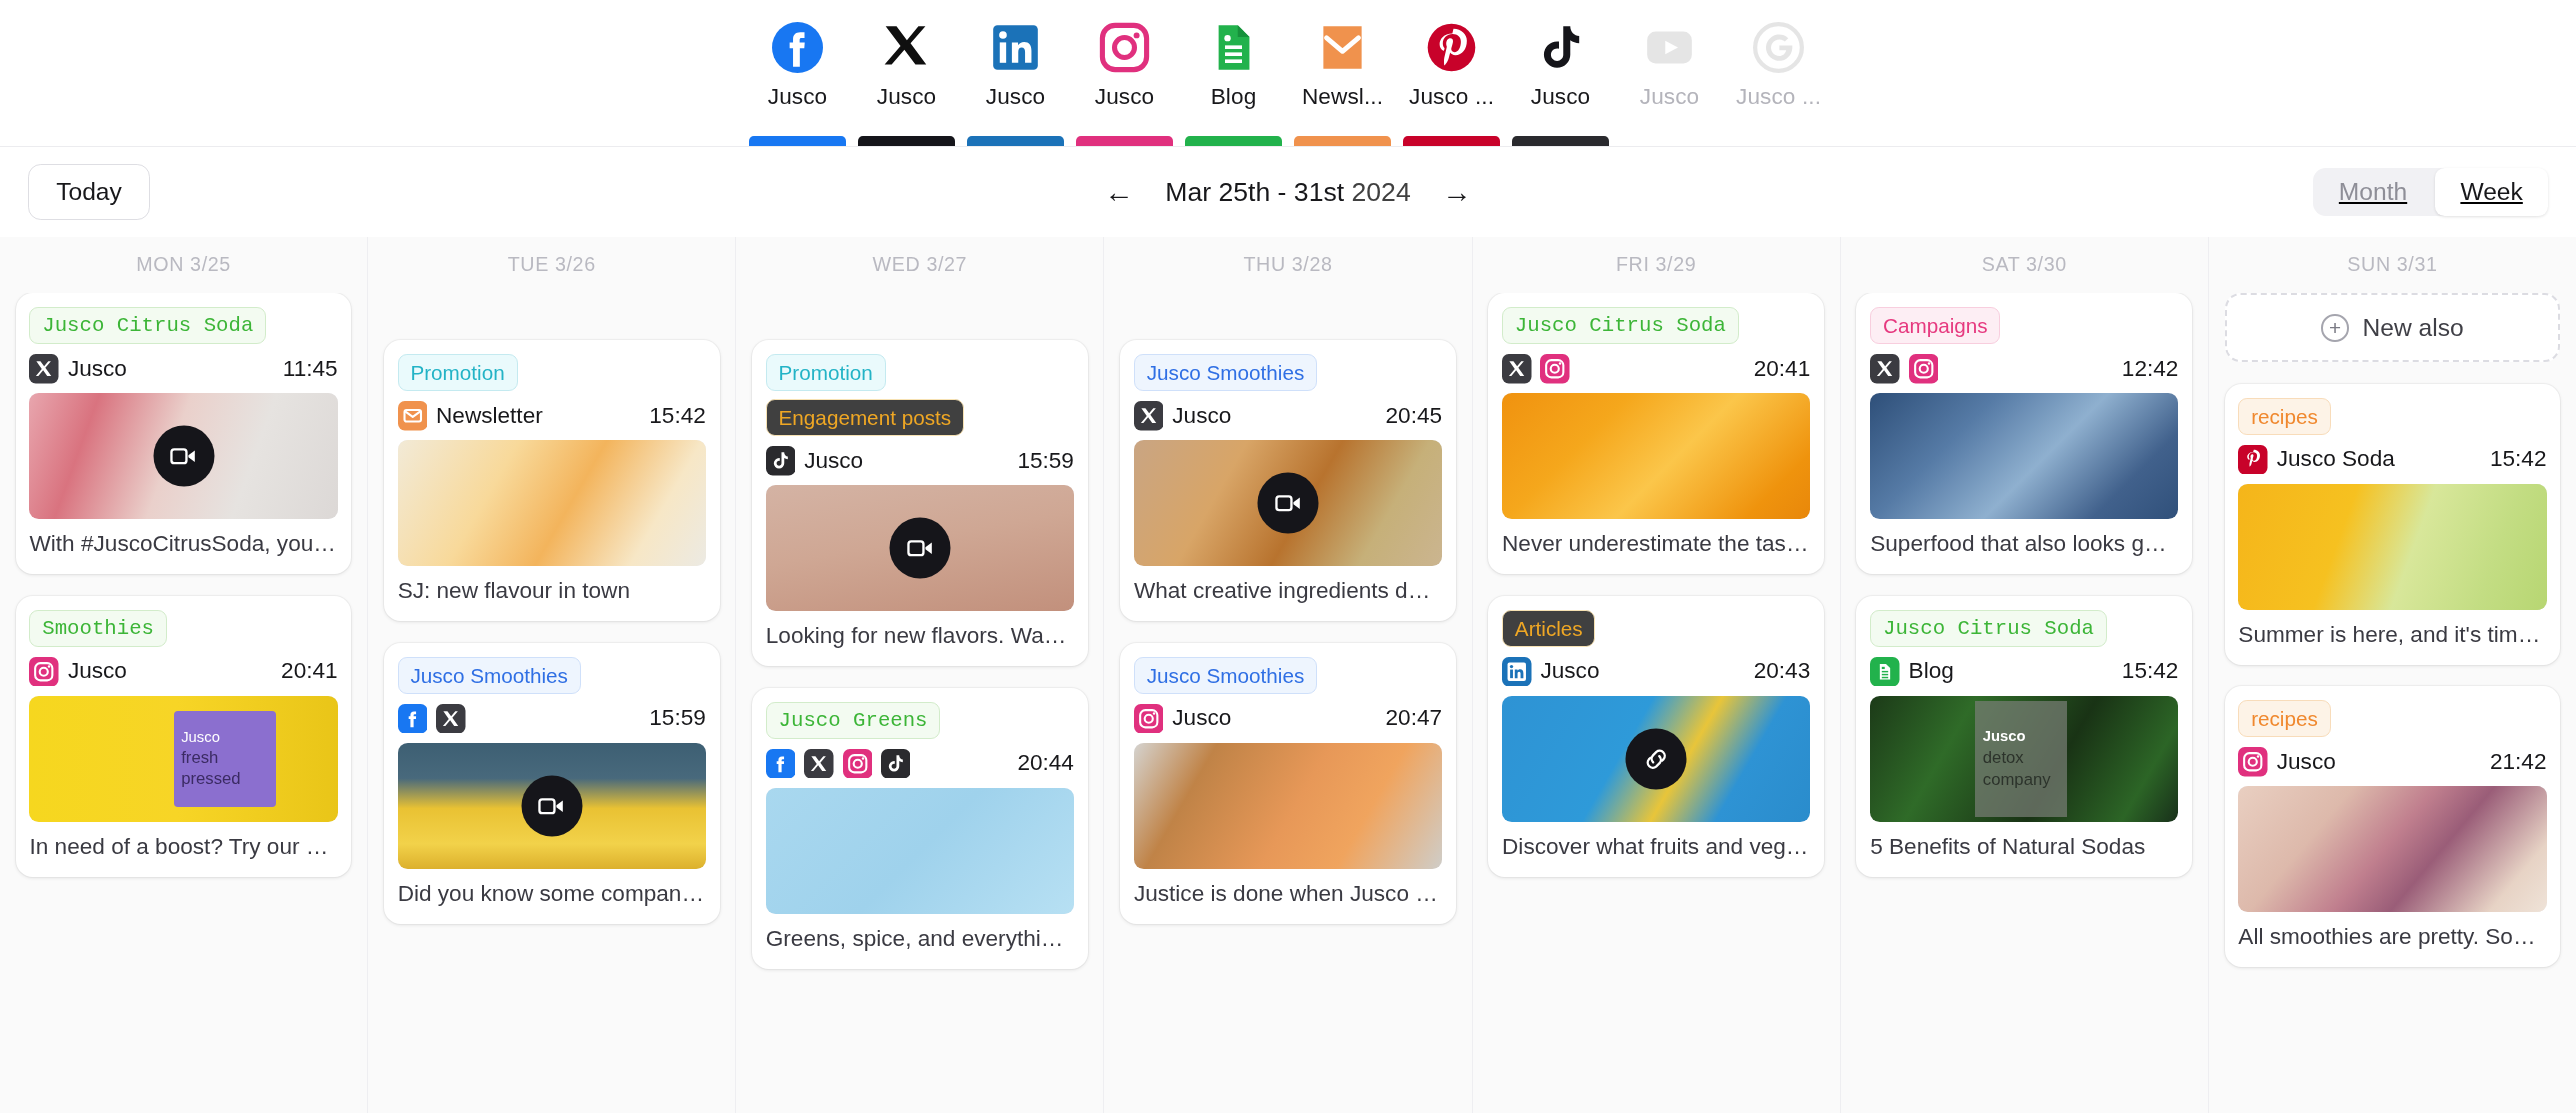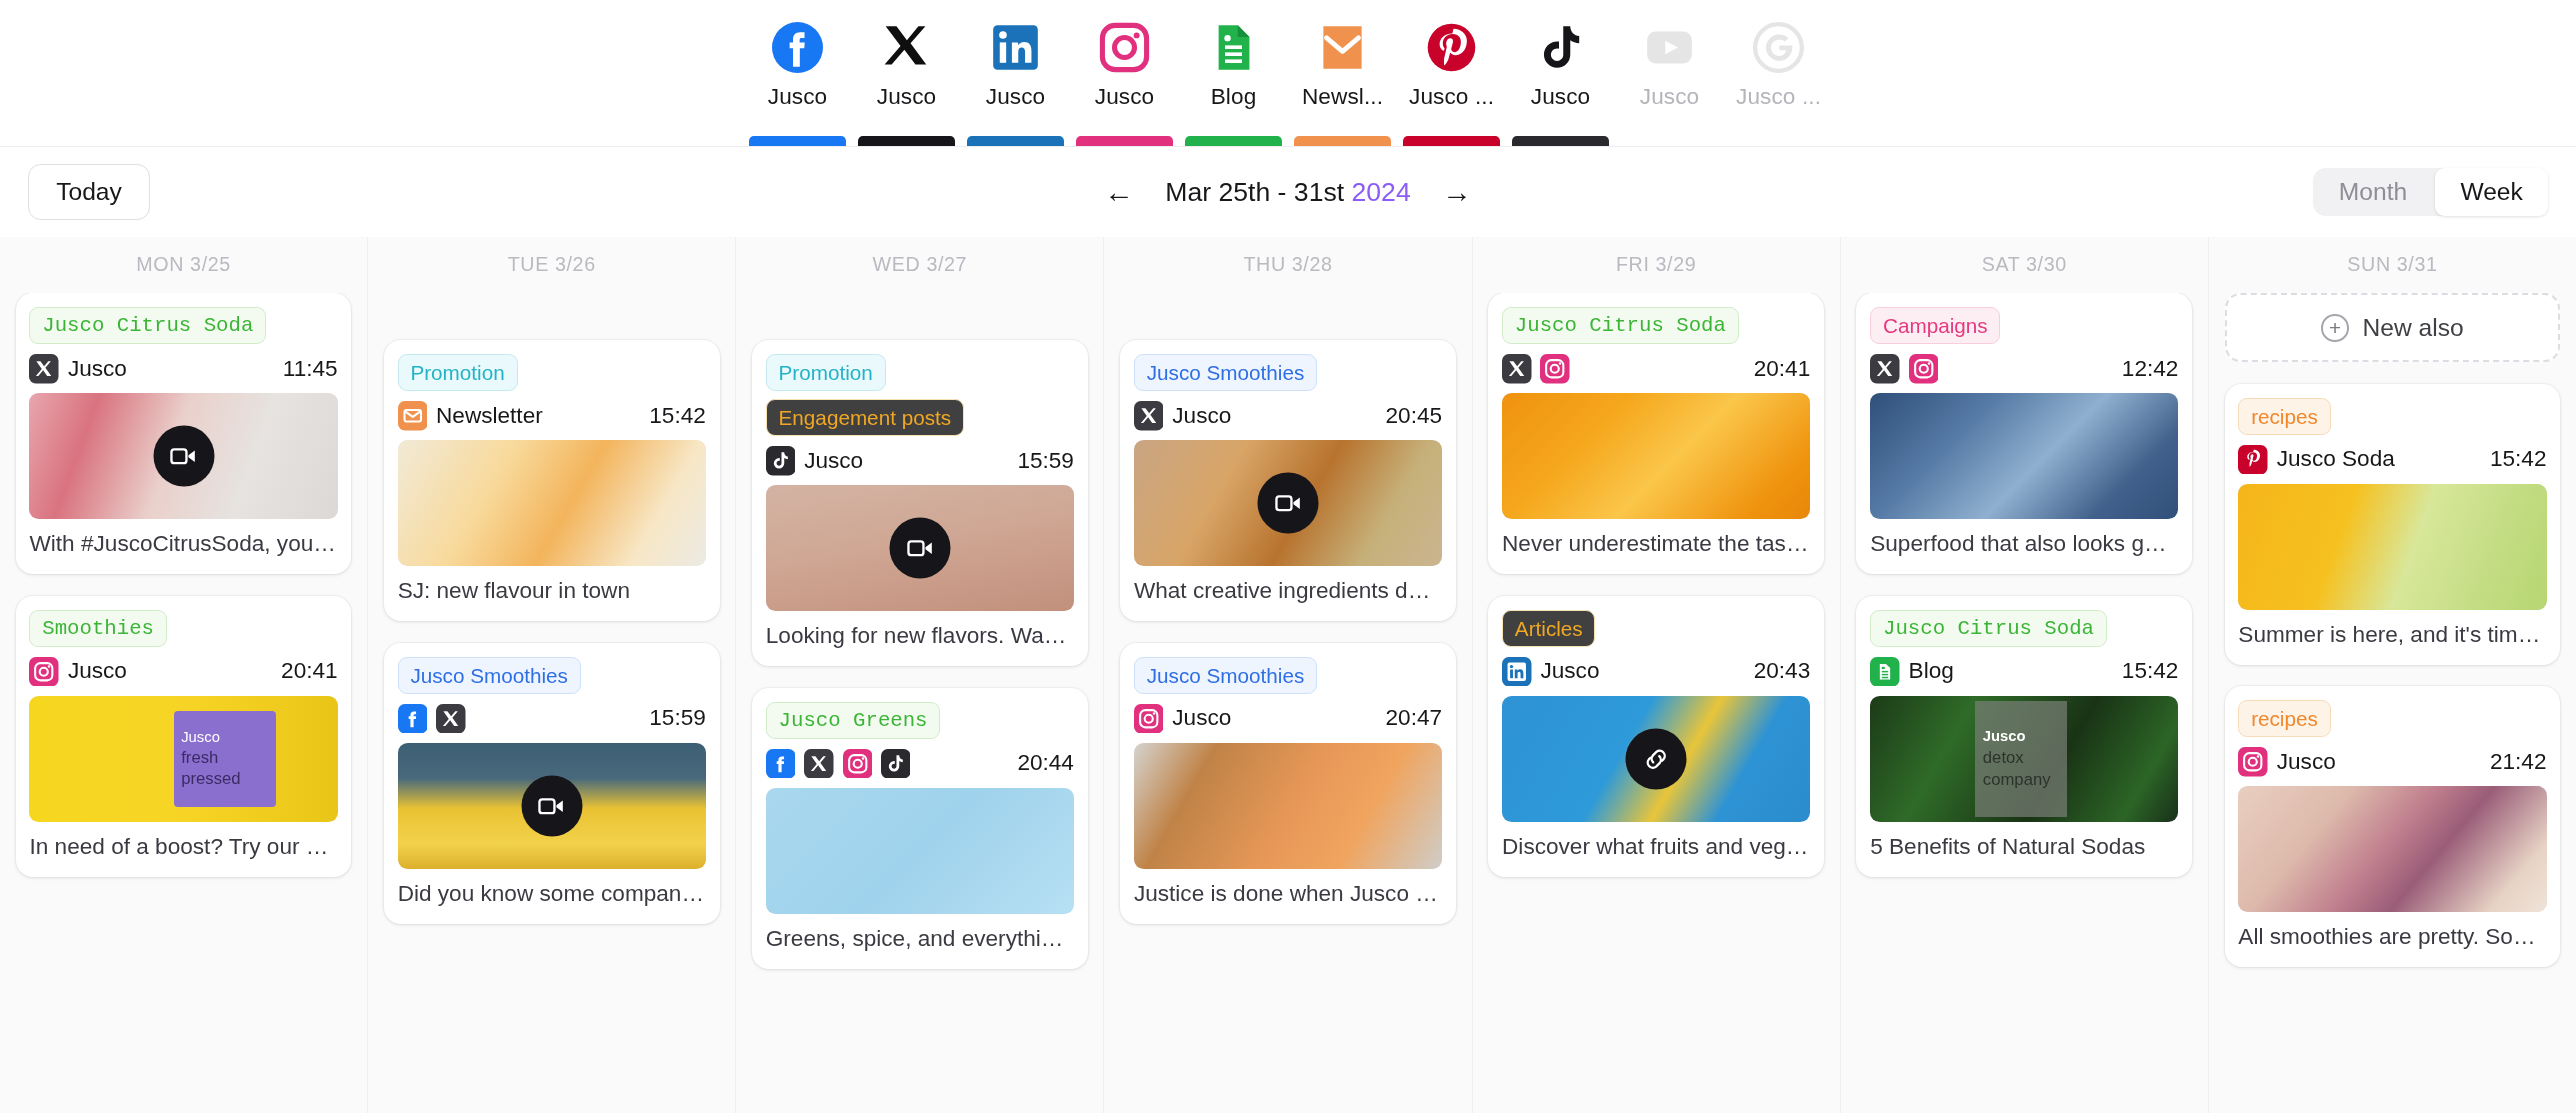--- a/index.html
+++ b/index.html
@@ -78,29 +78,30 @@
     display: flex;
     align-items: center;
     gap: 25.6px;
   }
   .arrow-btn {
     background: none; border: none; cursor: pointer;
     font-size: 29.5px; color: #18181b; line-height: 1;
     padding: 3.9px 5.9px;
   }
   .date-range { font-size: 26.6px; color: #18181b; white-space: nowrap; }
-  .date-range .year { color: #8b5cf6; }
+  .date-range .year { color: #404040; }
 
   .view-toggle {
     margin-left: auto;
     background: #f1f1f4;
     border-radius: 12.8px;
     padding: 0;
     display: flex;
     gap: 2px;
+    text-decoration: underline;
   }
   .view-toggle button {
     border: none; background: transparent; cursor: pointer;
     font-size: 24.6px; color: #8e8e97;
     padding: 9.8px 25.6px; border-radius: 9.8px;
     font-family: "Liberation Sans", sans-serif;
   }
   .view-toggle button.active {
     background: #ffffff; color: #18181b;
     box-shadow: 0 1px 3px rgba(0,0,0,.12);

